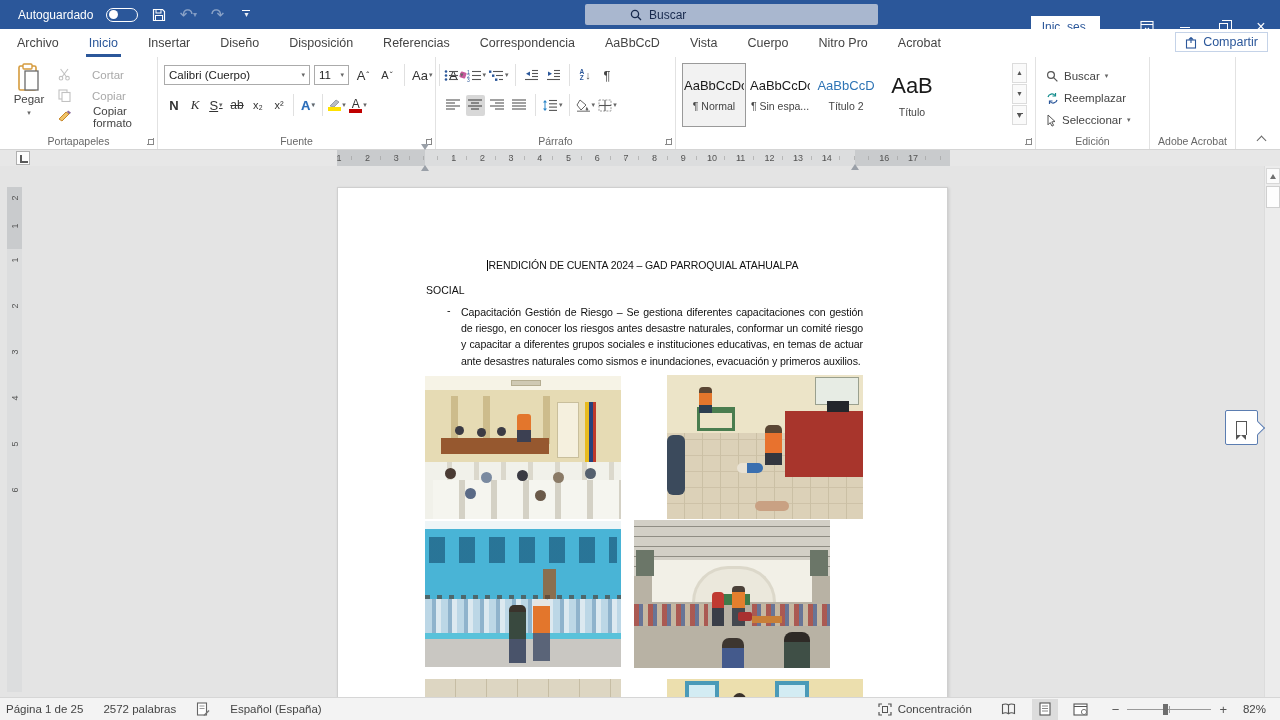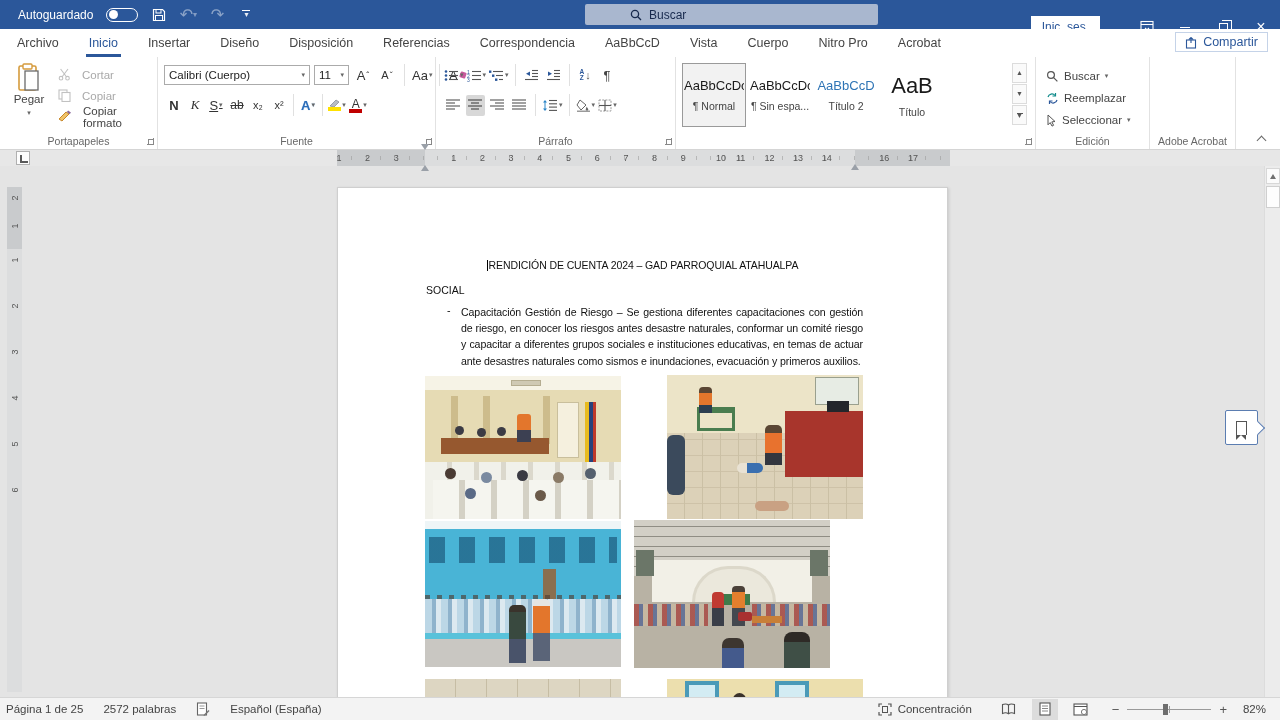--- a/index.html
+++ b/index.html
@@ -38,21 +38,21 @@
   .glabel { position:absolute; bottom:2px; left:0; right:0; text-align:center; font-size:10.5px; color:#676767; }
   .launcher { position:absolute; right:3px; bottom:4px; width:7px; height:7px; border-right:1px solid #888; border-bottom:1px solid #888; }
   .launcher::before { content:""; position:absolute; left:1px; top:1px; width:4px; height:4px; border-left:1px solid #888; border-top:1px solid #888; }
   .icon-svg { display:block; }
   .car { font-size:7px; color:#666; }
 
   
   .g-clip { width:158px; }
   .paste { position:absolute; left:8px; top:6px; width:42px; text-align:center; font-size:11.5px; color:#444; }
   .clip-rows { position:absolute; left:58px; top:7px; font-size:11.5px; color:#444; }
-  .clip-row { display:flex; align-items:center; gap:11px; height:21px; }
+  .clip-row { display:flex; align-items:center; gap:21px; height:21px; }
   .disabled { color:#a9a9a9; }
   .disabled .icon-svg { opacity:.45; }
 
   
   .g-font { width:278px; }
   .combo { border:1px solid #ababab; background:#fff; font-size:11.5px; color:#222; height:20px; display:flex; align-items:center; padding:0 4px; justify-content:space-between; }
   .fontrow1 { position:absolute; left:6px; top:7px; display:flex; gap:4px; align-items:center; }
   .fontrow2 { position:absolute; left:6px; top:37px; display:flex; gap:1px; align-items:center; }
   .fbtn { min-width:20px; height:21px; display:inline-flex; align-items:center; justify-content:center; font-size:13px; color:#333; gap:1px; }
   .fbtn .small { font-size:9px; }
@@ -613,21 +613,21 @@
       <span class="rnum" style="left: 1.9px;">1</span>
       <span class="rnum" style="left: 116.7px;">1</span>
       <span class="rnum" style="left: 145.4px;">2</span>
       <span class="rnum" style="left: 174.1px;">3</span>
       <span class="rnum" style="left: 202.8px;">4</span>
       <span class="rnum" style="left: 231.5px;">5</span>
       <span class="rnum" style="left: 260.2px;">6</span>
       <span class="rnum" style="left: 288.9px;">7</span>
       <span class="rnum" style="left: 317.6px;">8</span>
       <span class="rnum" style="left: 346.3px;">9</span>
-      <span class="rnum" style="left: 375px; margin-left: 9px;">10</span>
+      <span class="rnum" style="left: 375px;">10</span>
       <span class="rnum" style="left: 403.7px;">11</span>
       <span class="rnum" style="left: 432.4px;">12</span>
       <span class="rnum" style="left: 461.1px;">13</span>
       <span class="rnum" style="left: 489.8px;">14</span>
       <span class="rnum" style="left: 547.2px;">16</span>
       <span class="rnum" style="left: 575.9px;">17</span>
     </div>
 </div>
 
 <div class="docarea">

